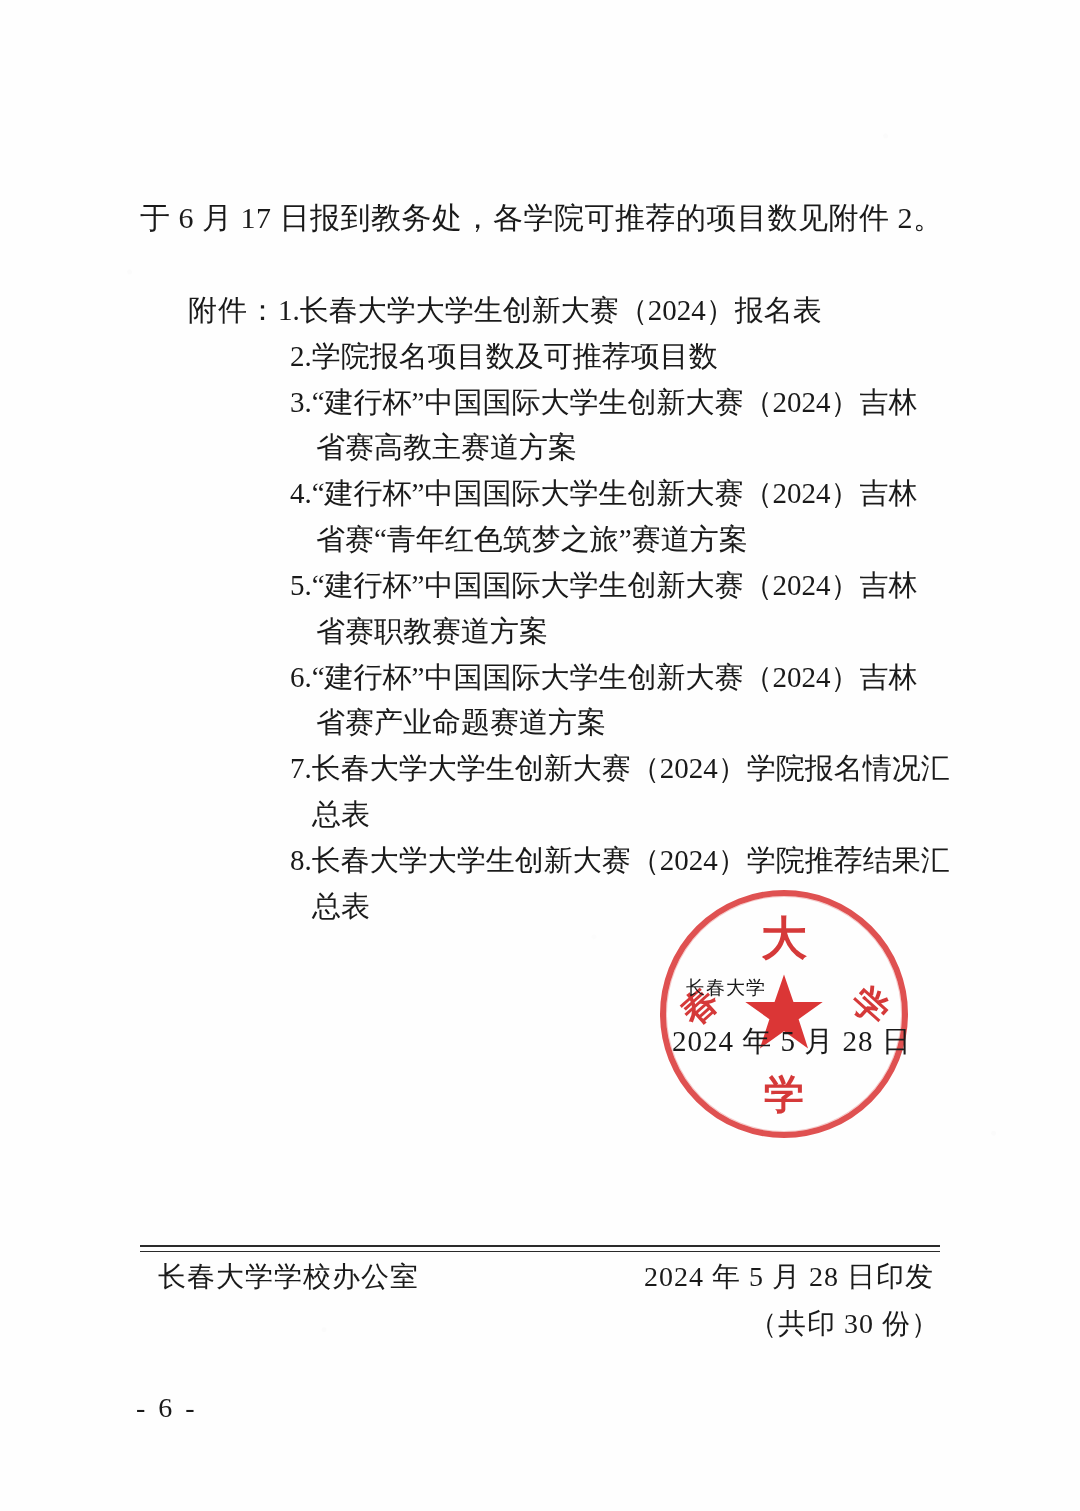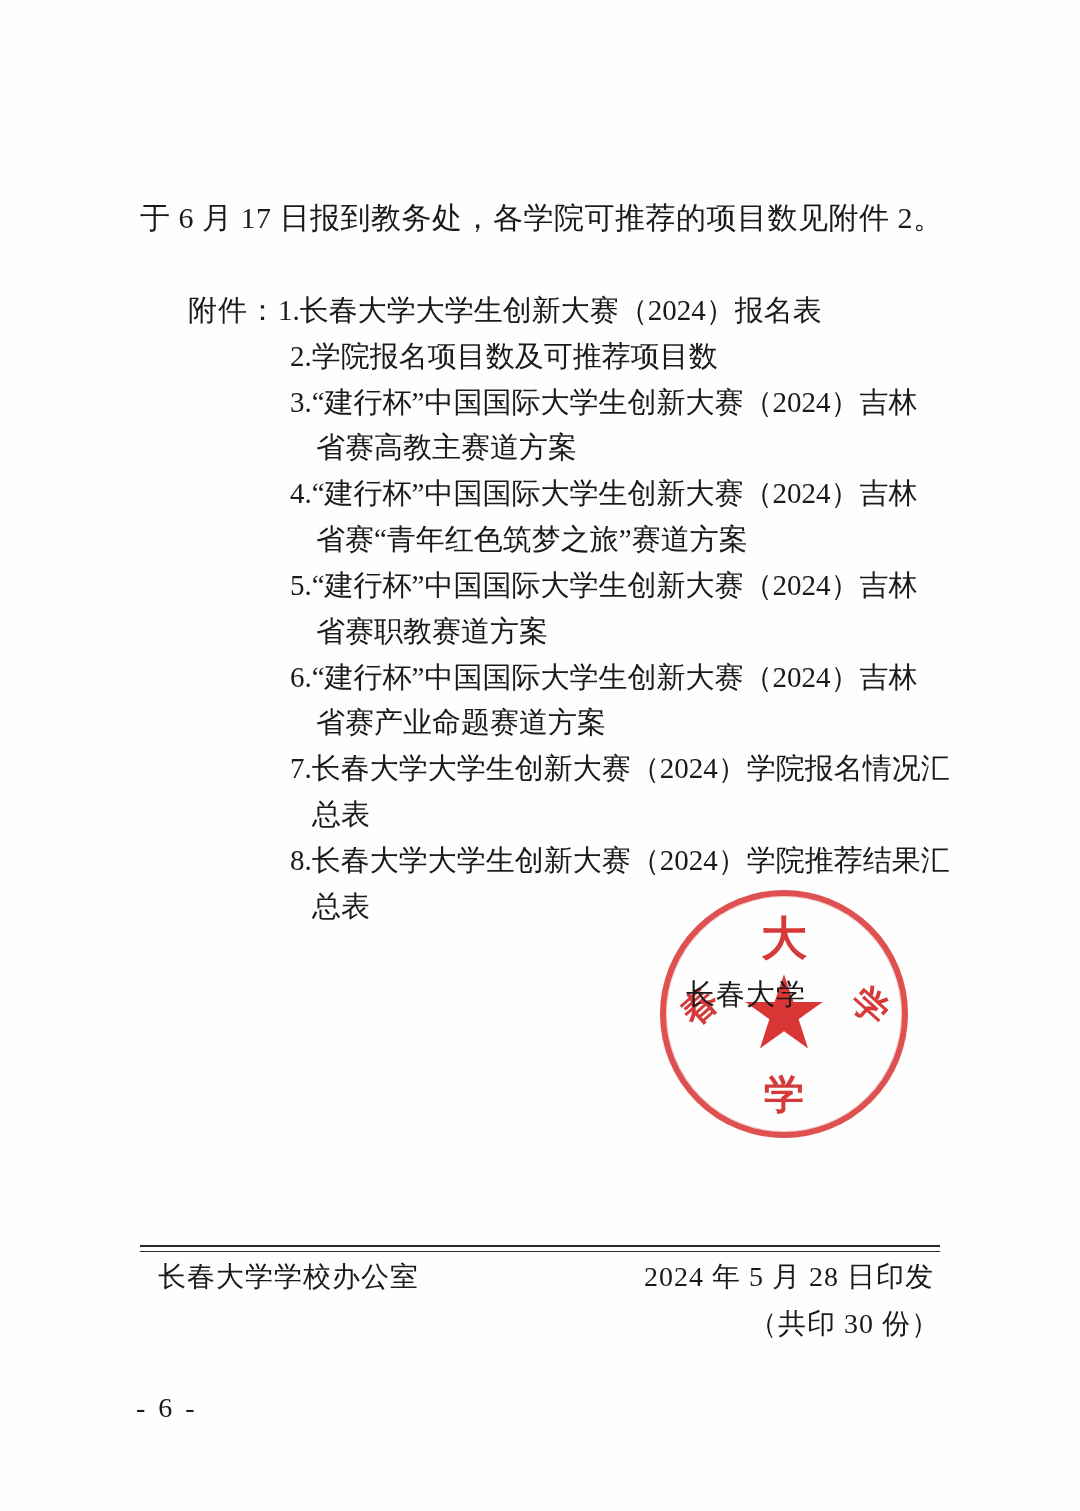--- a/index.html
+++ b/index.html
@@ -143,21 +143,21 @@
     left: 50%;
     bottom: 16px;
     transform: translateX(-50%);
     font-size: 40px;
   }
 
   .signature {
     position: absolute;
     left: 686px;
     top: 975px;
-    font-size: 29px;
+    font-size: 19px;
     color: #1a1a1a;
     letter-spacing: 1px;
     z-index: 3;
   }
   .sign-date {
     position: absolute;
     left: 672px;
     top: 1022px;
     font-size: 29px;
     color: #1a1a1a;
@@ -273,20 +273,21 @@
     <svg class="star" viewBox="0 0 100 100">
       <polygon points="50,4 61,36 95,36 67,56 78,90 50,70 22,90 33,56 5,36 39,36" fill="currentColor"></polygon>
     </svg>
     <span class="seal-char c-top">大</span>
     <span class="seal-char c-left">春</span>
     <span class="seal-char c-right">学</span>
     <span class="seal-char c-bottom">学</span>
   </div>
 
   <div class="signature">长春大学</div>
+  <div class="sign-date">2024 年 5 月 28 日</div>
 
   <div class="footer-rule"></div>
   <div class="footer-rule second"></div>
 
   <div class="footer-row">
     <span class="footer-left">长春大学学校办公室</span>
     <span class="footer-right">2024 年 5 月 28 日印发</span>
   </div>
 
   <div class="copies">（共印 30 份）</div>

